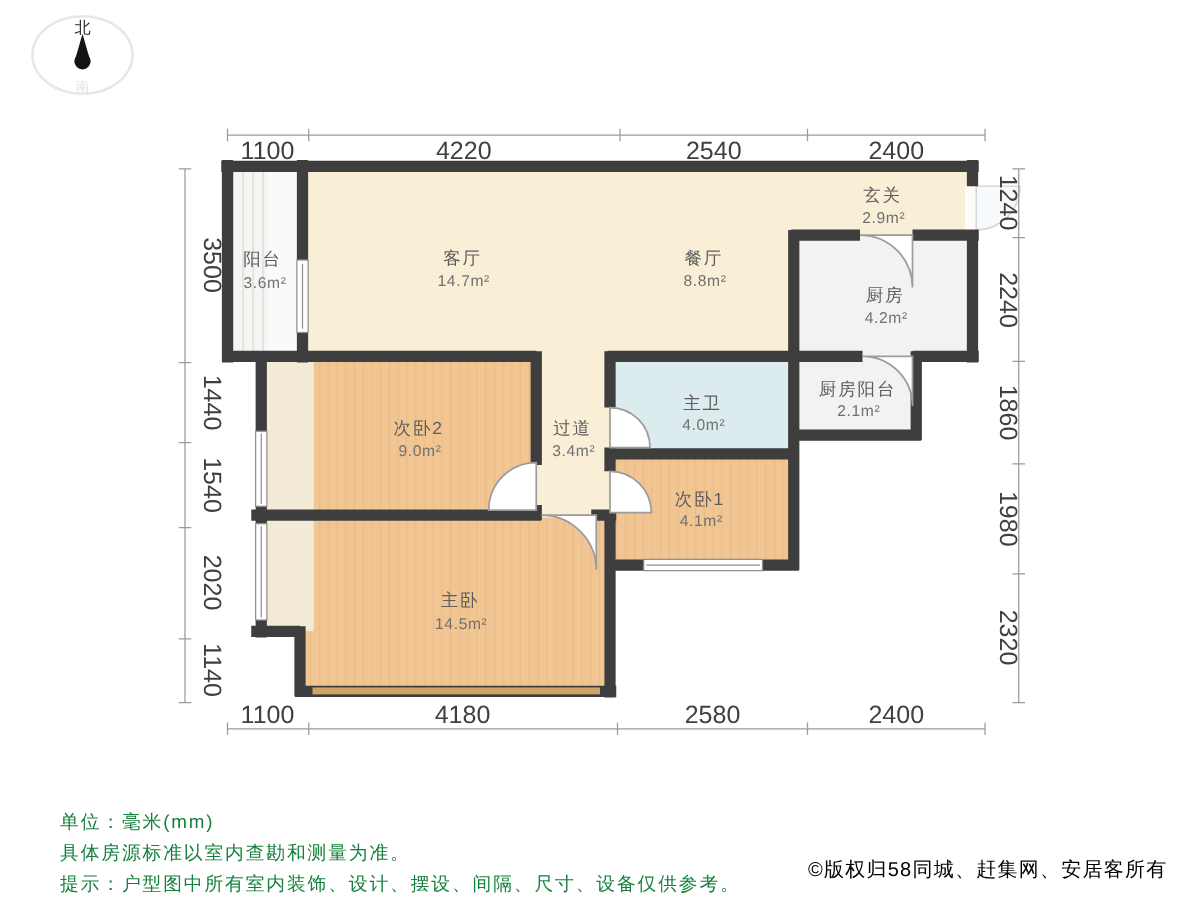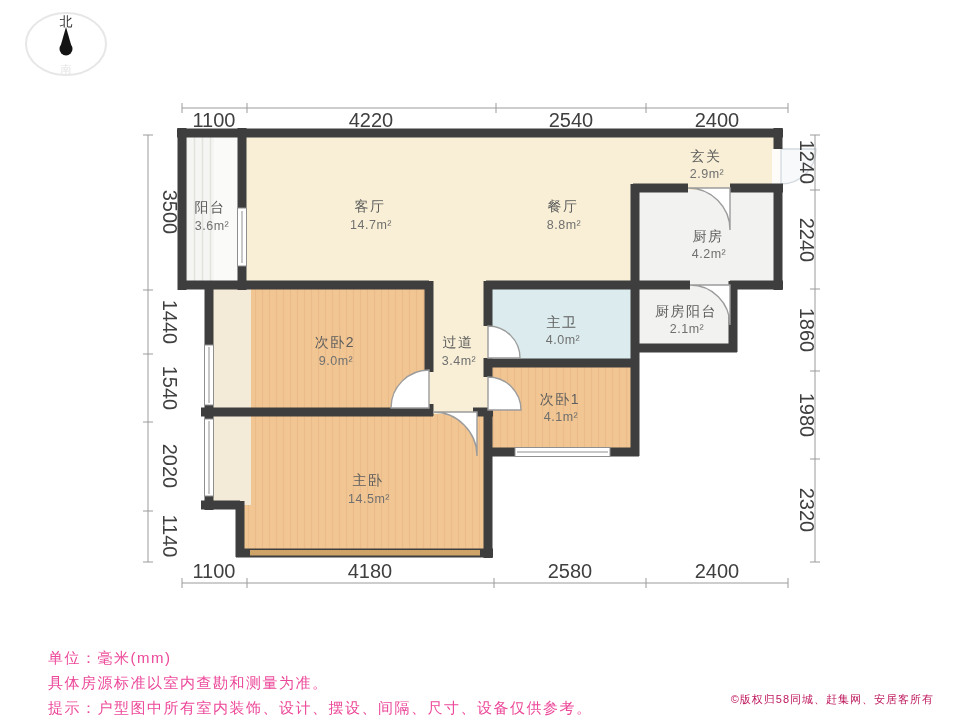--- a/index.html
+++ b/index.html
@@ -6,22 +6,22 @@
   body{width:960px;height:720px;font-family:"Liberation Sans","DejaVu Sans",sans-serif;}
   .stage{position:relative;width:960px;height:720px;background:#fff;overflow:hidden;}
   svg.plan{position:absolute;left:0;top:0;}
   
   .room-name{font-size:14px;fill:#5d5d5d;letter-spacing:1.5px;text-anchor:middle;}
   .room-area{font-size:12.5px;fill:#707070;text-anchor:middle;letter-spacing:.5px;}
   .dim{font-size:20px;fill:#3f3f3f;text-anchor:middle;}
   .compass-n{font-size:13px;fill:#2e2e2e;text-anchor:middle;}
   .compass-s{font-size:11px;fill:#e4e4e4;text-anchor:middle;}
   
-  .notes{position:absolute;left:48px;top:645px;color:#ec4899;font-size:15px;line-height:25px;letter-spacing:1.5px;}
-  .copyright{position:absolute;right:26px;bottom:13px;color:#be185d;font-size:11px;letter-spacing:1px;}
+  .notes{position:absolute;left:48px;top:645px;color:#15803d;font-size:15px;line-height:25px;letter-spacing:1.5px;}
+  .copyright{position:absolute;right:26px;bottom:13px;color:#000000;font-size:16px;letter-spacing:1px;}
 </style>
 </head>
 <body>
 
 <div class="stage">
 
   <svg class="plan" width="960" height="720" viewBox="0 0 960 720">
     <defs>
       <pattern id="wood" width="14" height="90" patternUnits="userSpaceOnUse">
         <rect width="14" height="90" fill="#f1c693"></rect>

